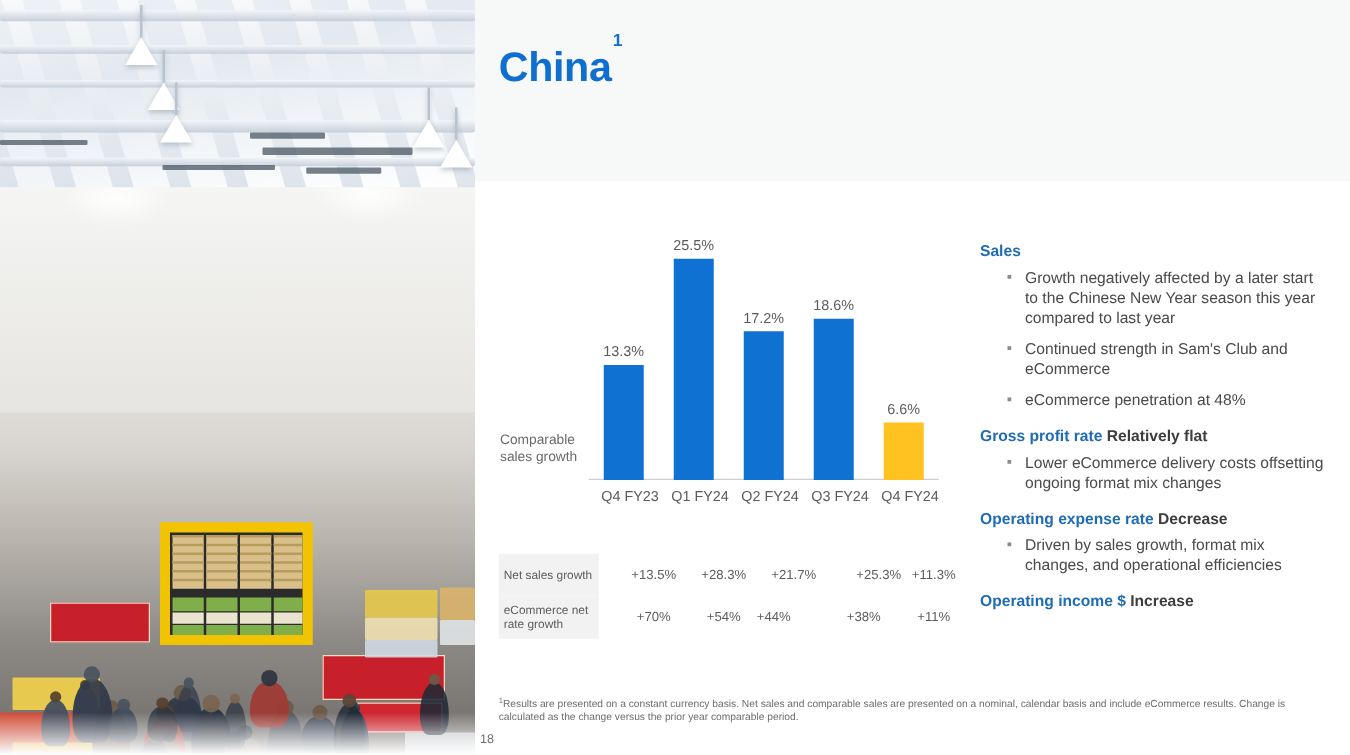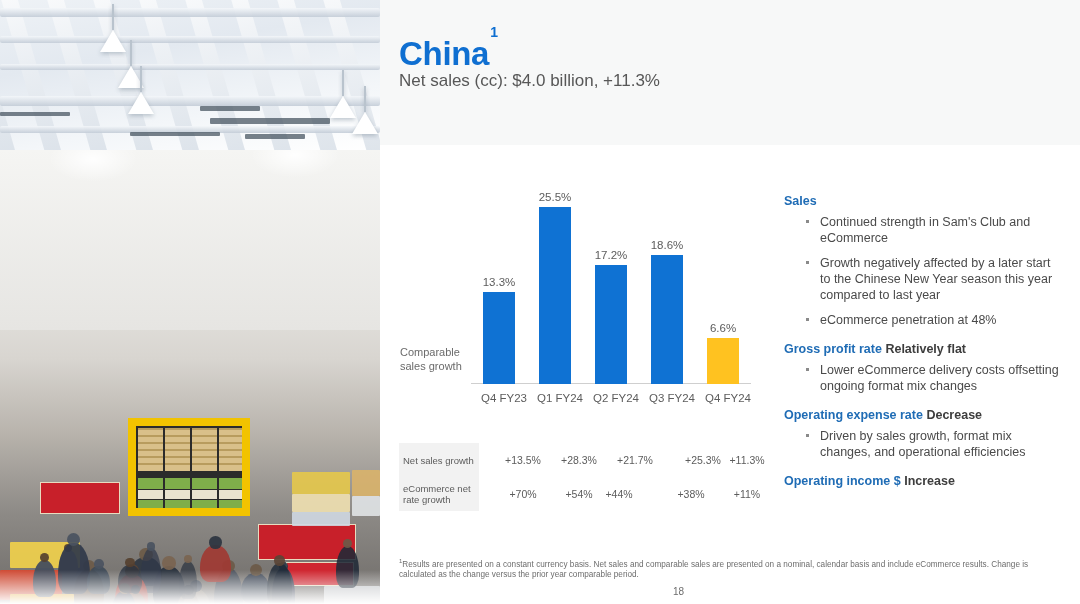--- a/index.html
+++ b/index.html
@@ -88,21 +88,21 @@
   .notes{position:absolute;left:784px;top:193px;width:280px;}
   .nh{color:#1f6cb5;font-size:12.5px;font-weight:bold;margin:0 0 5px 0;line-height:16px;}
   .nh .plain{color:#3d3d3d;}
   .nlist{list-style:none;margin:0 0 13px 0;padding:0;}
   .nli{position:relative;padding-left:36px;margin-bottom:9px;color:#4a4a4a;font-size:12.5px;line-height:16px;}
   .nli:before{content:"";position:absolute;left:22px;top:6px;width:3px;height:3px;background:#8a8a8a;}
 
   
   .foot{position:absolute;left:399px;top:556px;width:640px;color:#6d6d6d;font-size:8.2px;line-height:10px;}
   .foot sup{font-size:6px;}
-  .pageno{position:absolute;left:399px;top:586px;width:285px;text-align:right;color:#6d6d6d;font-size:10px;}
+  .pageno{position:absolute;left:384px;top:586px;width:285px;text-align:left;color:#6d6d6d;font-size:10px;}
 </style>
 </head>
 <body>
 
 <div class="slide">
 
   <div class="photo-col">
 
     <div class="photo-top" id="ceiling">
         <div class="ceil-beam" style="left:-20px;top:-30px;width:16px;height:230px;transform:rotate(-16deg);"></div>
@@ -234,21 +234,20 @@
         <div class="head" style="left:209.3px;top:386.1px;width:12.8px;height:12.8px;background:#2c3440;opacity:.92;"></div>
       </div>
 
     <div class="photo-top-fade"></div>
   </div>
 
   <div class="header"></div>
   <div class="title">
     <span>China</span><sup>1</sup>
   </div>
-  <div class="subtitle">Net sales (cc): $4.0 billion, +11.3%</div>
 
   <div class="chart">
     <div class="cat-label">Comparable sales growth</div>
     <div class="plot" id="plot">
       <div class="baseline"></div>
     <div class="bar-slot" style="left: 0px;">
           <div class="bar blue" style="height: 92px; background: rgb(15, 114, 211);"></div>
         </div>
         <div class="bar-val" style="left: 0px; bottom: 124px; position: absolute;">13.3%</div>
         <div class="xtick" style="left: 0px;">Q4 FY23</div>
@@ -294,22 +293,22 @@
           <div class="cell" style="left: 112px;">+44%</div>
           <div class="cell" style="left: 184px;">+38%</div>
           <div class="cell" style="left: 240px;">+11%</div>
         </div>
       </div>
     </div>
 
   <div class="notes" id="notes">
       <div class="nh"><span>Sales</span></div>
       <ul class="nlist">
+        <li class="nli">Growth negatively affected by a later start to the Chinese New Year season this year compared to last year</li>
         <li class="nli">Continued strength in Sam's Club and eCommerce</li>
-        <li class="nli">Growth negatively affected by a later start to the Chinese New Year season this year compared to last year</li>
         <li class="nli">eCommerce penetration at 48%</li>
       </ul>
       <div class="nh"><span>Gross profit rate</span><span class="plain"> Relatively flat</span></div>
       <ul class="nlist">
         <li class="nli">Lower eCommerce delivery costs offsetting ongoing format mix changes</li>
       </ul>
       <div class="nh"><span>Operating expense rate</span><span class="plain"> Decrease</span></div>
       <ul class="nlist">
         <li class="nli">Driven by sales growth, format mix changes, and operational efficiencies</li>
       </ul>

